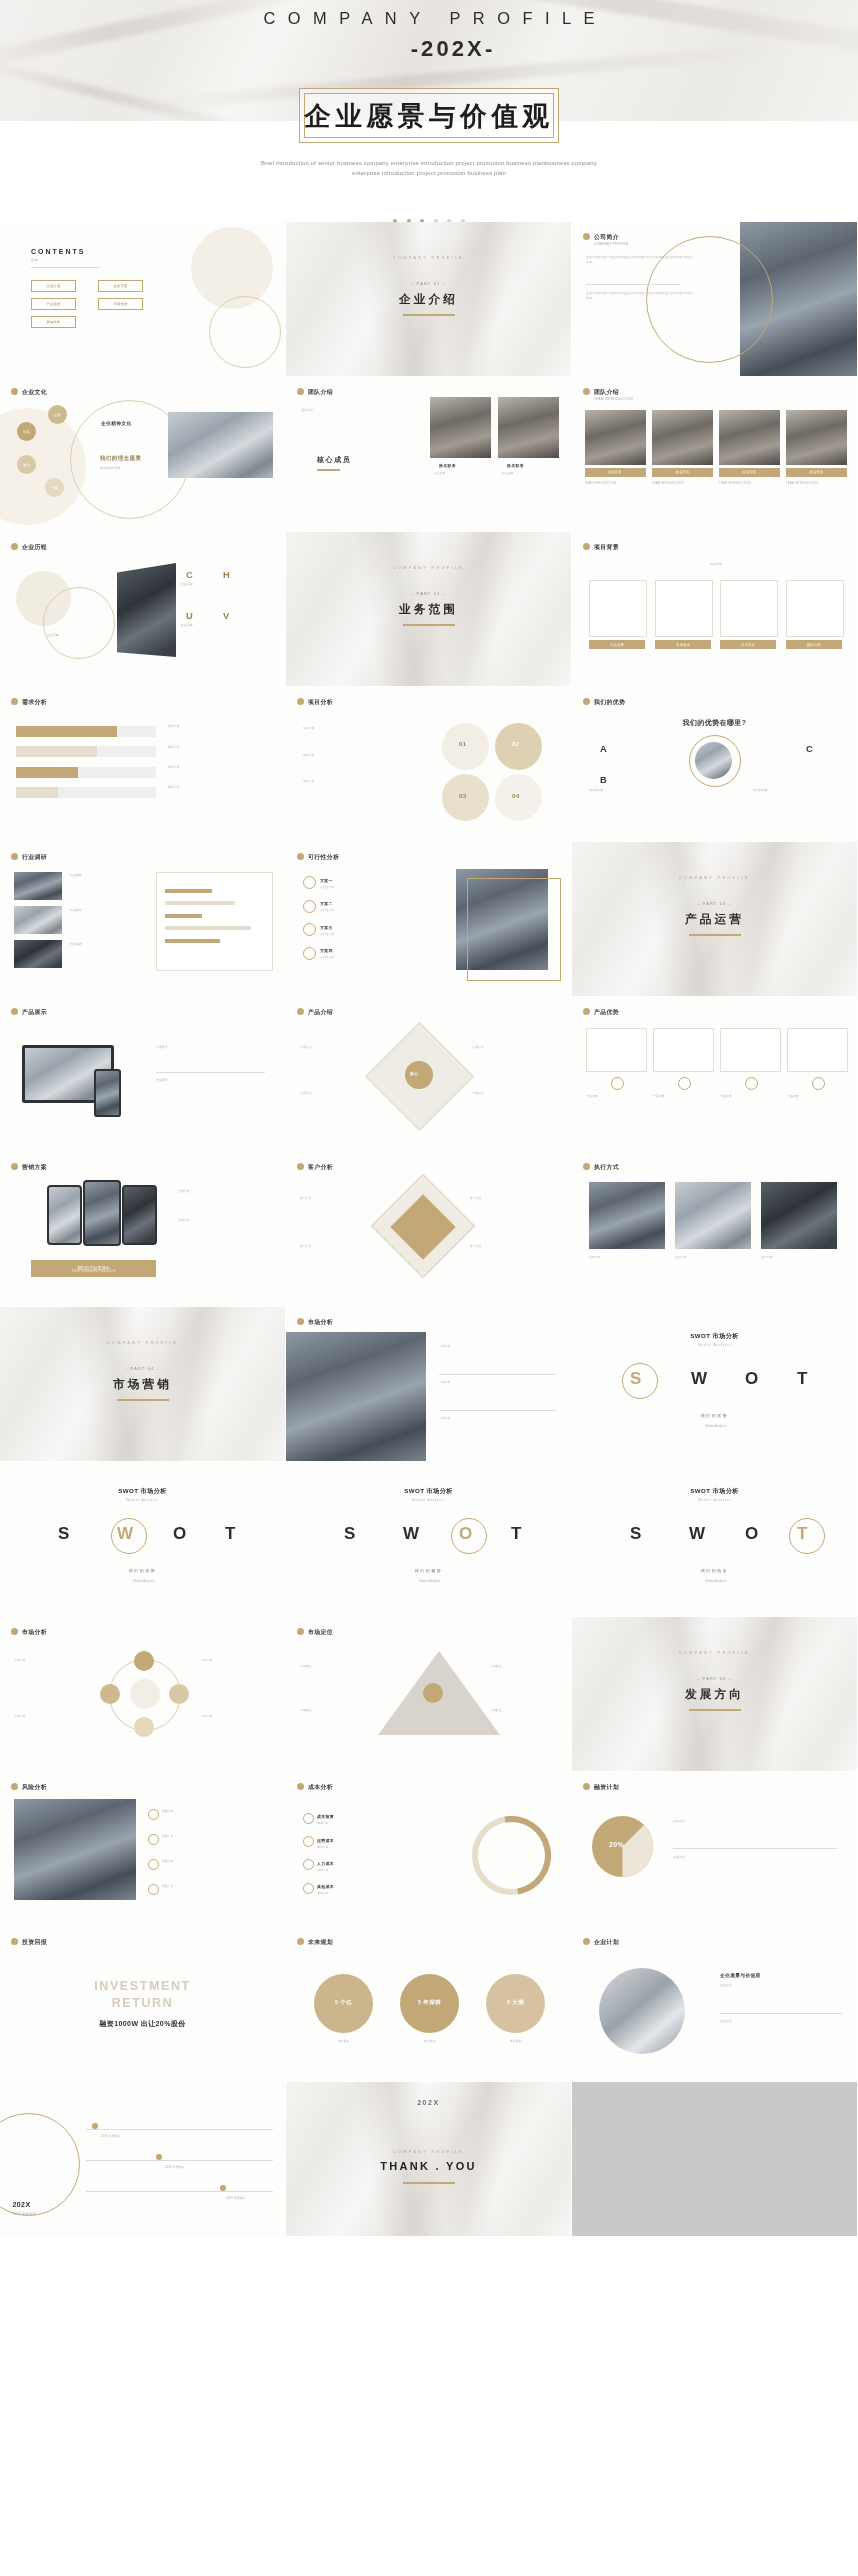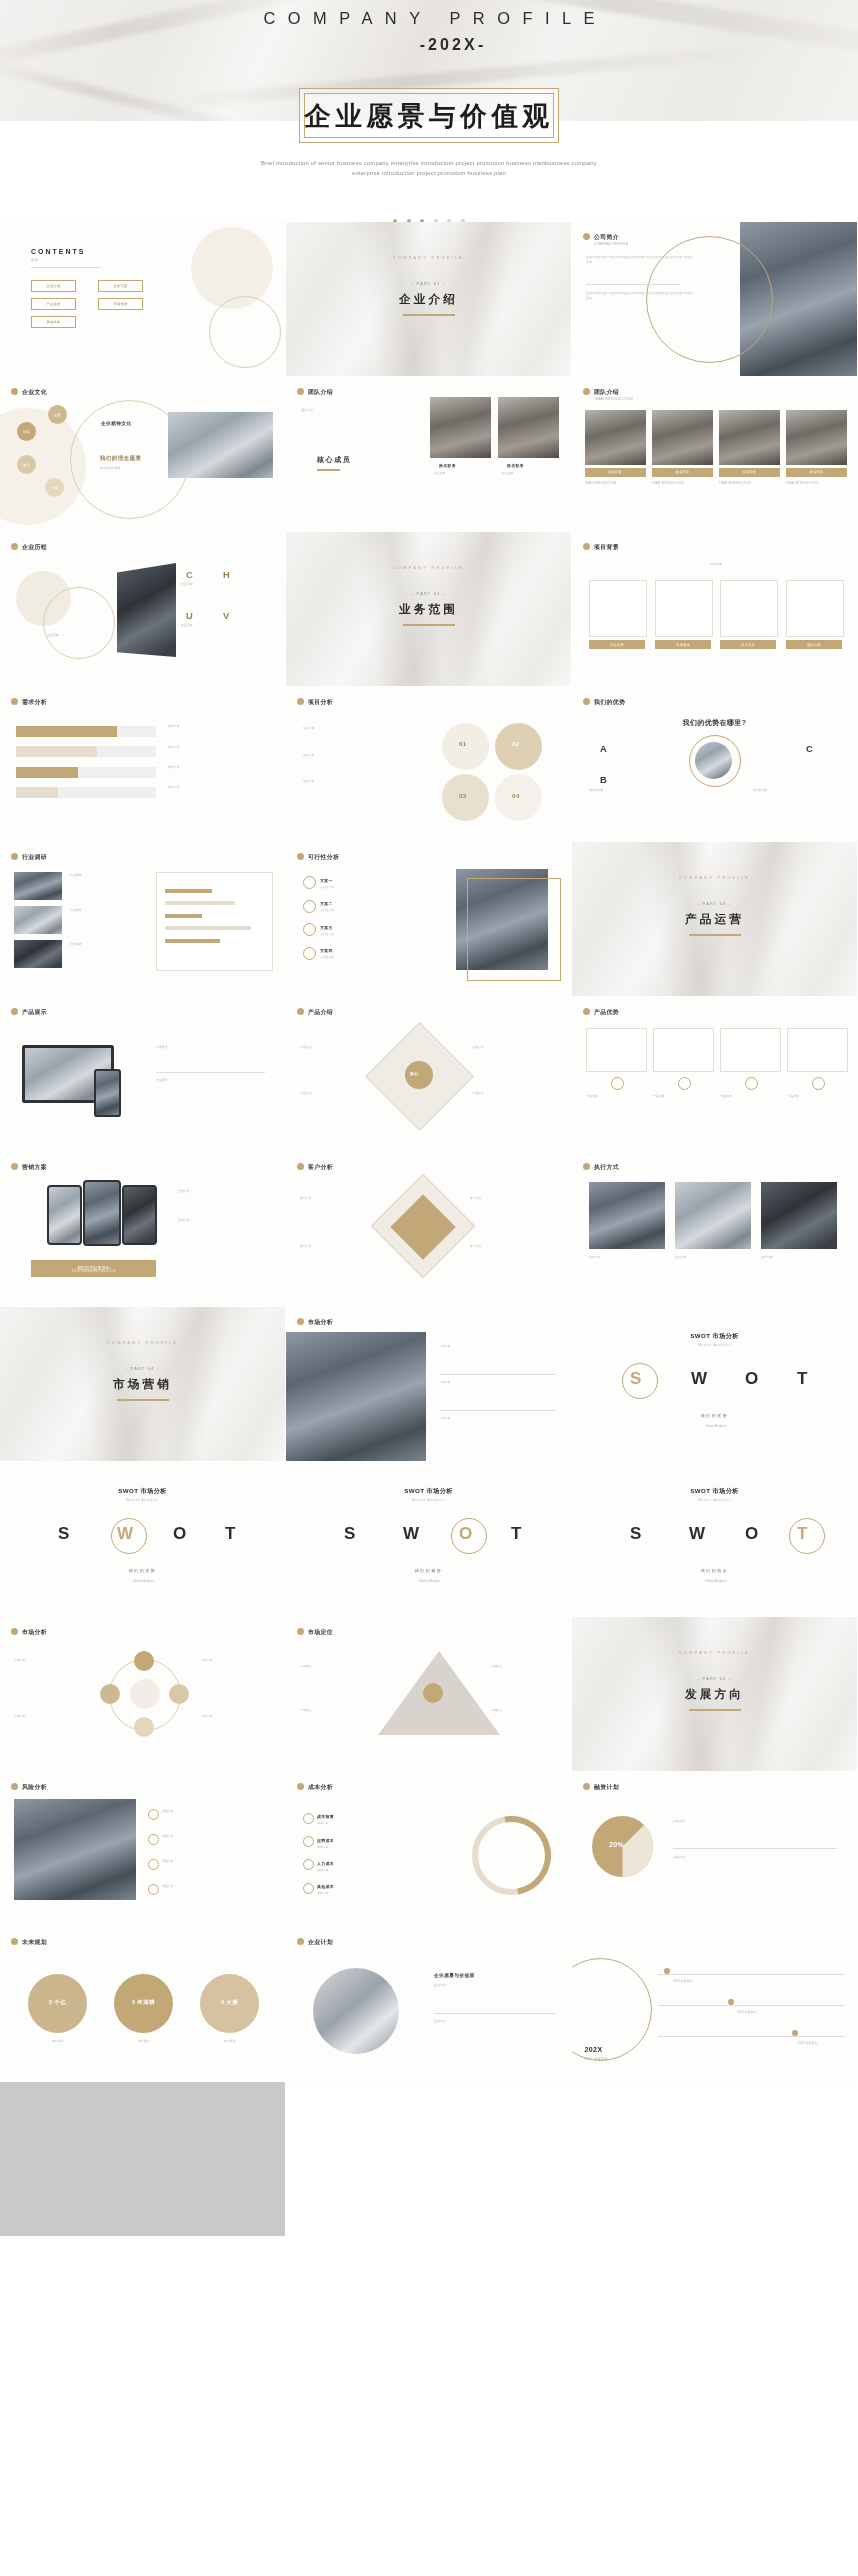--- a/index.html
+++ b/index.html
@@ -48,21 +48,21 @@
     letter-spacing: 12.5px;
     color: #2c2c2c;
     font-weight: 400;
     text-indent: 12.5px;
   }
   .hero-year {
     position: absolute;
     top: 36px;
     left: 0; right: 0;
     text-align: center;
-    font-size: 16px;
+    font-size: 22px;
     letter-spacing: 3.1px;
     color: #2c2c2c;
     font-weight: 700;
     padding-left: 48px;
   }
   .hero-frame {
     position: absolute;
     left: 50%;
     transform: translateX(-50%);
     top: 88px;
@@ -797,20 +797,28 @@
       <div class="gold-dot" style="left:11px; top:11px;"></div>
       <div class="t-title" style="left:22px; top:11px;">融资计划</div>
       <div class="circ" style="left:20px; top:44px; width:61px; height:61px; background:#c2a877;"></div>
       <div class="circ" style="left:20px; top:44px; width:61px; height:61px; background:#ece6d8; clip-path: polygon(50% 50%, 100% 0, 100% 100%, 50% 100%);"></div>
       <div class="t-title" style="left:37px; top:69px; font-size:7px; color:#fff;">20%</div>
       <div class="ttext" style="left:101px; top:47px; width:164px;">融资计划</div>
       <div class="hr-line" style="left:101px; top:76px; width:164px;"></div>
       <div class="ttext" style="left:101px; top:83px; width:164px;">融资计划</div>
     </div>
 
+    <div class="slide">
+      <div class="slide-inner"></div>
+      <div class="gold-dot" style="left:11px; top:11px;"></div>
+      <div class="t-title" style="left:22px; top:11px;">投资回报</div>
+      <div class="t-title" style="left:0; right:0; top:52px; text-align:center; font-size:12.5px; color:#d6cdbb; letter-spacing:1.6px;">INVESTMENT</div>
+      <div class="t-title" style="left:0; right:0; top:69px; text-align:center; font-size:12.5px; color:#d6cdbb; letter-spacing:1.6px;">RETURN</div>
+      <div class="t-title" style="left:0; right:0; top:92px; text-align:center; font-size:7px; color:#2f2f2f;">融资1000W 出让20%股份</div>
+    </div>
 
     <div class="slide">
       <div class="slide-inner"></div>
       <div class="gold-dot" style="left:11px; top:11px;"></div>
       <div class="t-title" style="left:22px; top:11px;">未来规划</div>
       <div class="circ" style="left:28px; top:47px; width:59px; height:59px; background:#cbb58d;"></div>
       <div class="circ" style="left:114px; top:47px; width:59px; height:59px; background:#c2a877;"></div>
       <div class="circ" style="left:200px; top:47px; width:59px; height:59px; background:#d6c2a0;"></div>
       <div class="t-title" style="left:28px; width:59px; top:72px; text-align:center; font-size:5.5px; color:#fff;">5 个亿</div>
       <div class="t-title" style="left:114px; width:59px; top:72px; text-align:center; font-size:5.5px; color:#fff;">5 年深耕</div>
@@ -840,18 +848,25 @@
       <div class="hr-line" style="left:86px; top:78px; width:187px;"></div>
       <div class="hr-line" style="left:86px; top:109px; width:187px;"></div>
       <div class="gold-dot" style="left:92px; top:41px; width:5.5px; height:5.5px;"></div>
       <div class="gold-dot" style="left:156px; top:72px; width:5.5px; height:5.5px;"></div>
       <div class="gold-dot" style="left:220px; top:103px; width:5.5px; height:5.5px;"></div>
       <div class="ttext" style="left:101px; top:52px; width:70px;">202X 发展规划</div>
       <div class="ttext" style="left:165px; top:83px; width:70px;">202X 发展规划</div>
       <div class="ttext" style="left:226px; top:114px; width:47px;">202X 发展规划</div>
     </div>
 
+    <div class="slide thank-page">
+      <div class="marble-bg"></div>
+      <div class="t-title" style="left:0; right:0; top:17px; text-align:center; font-size:7px; color:#6e6e6e; letter-spacing:1.6px;">202X</div>
+      <div class="center-head ch-en" style="top:67px;">COMPANY PROFILE</div>
+      <div class="center-head" style="top:78px; font-size:11px; font-weight:700; letter-spacing:2.3px; color:#232323;">THANK . YOU</div>
+      <div class="gold-line" style="left:117px; top:100px; width:52px;"></div>
+    </div>
 
     <div class="slide last-row-filler"></div>
 
   </div>
 </div>
 
 
 </body></html>

